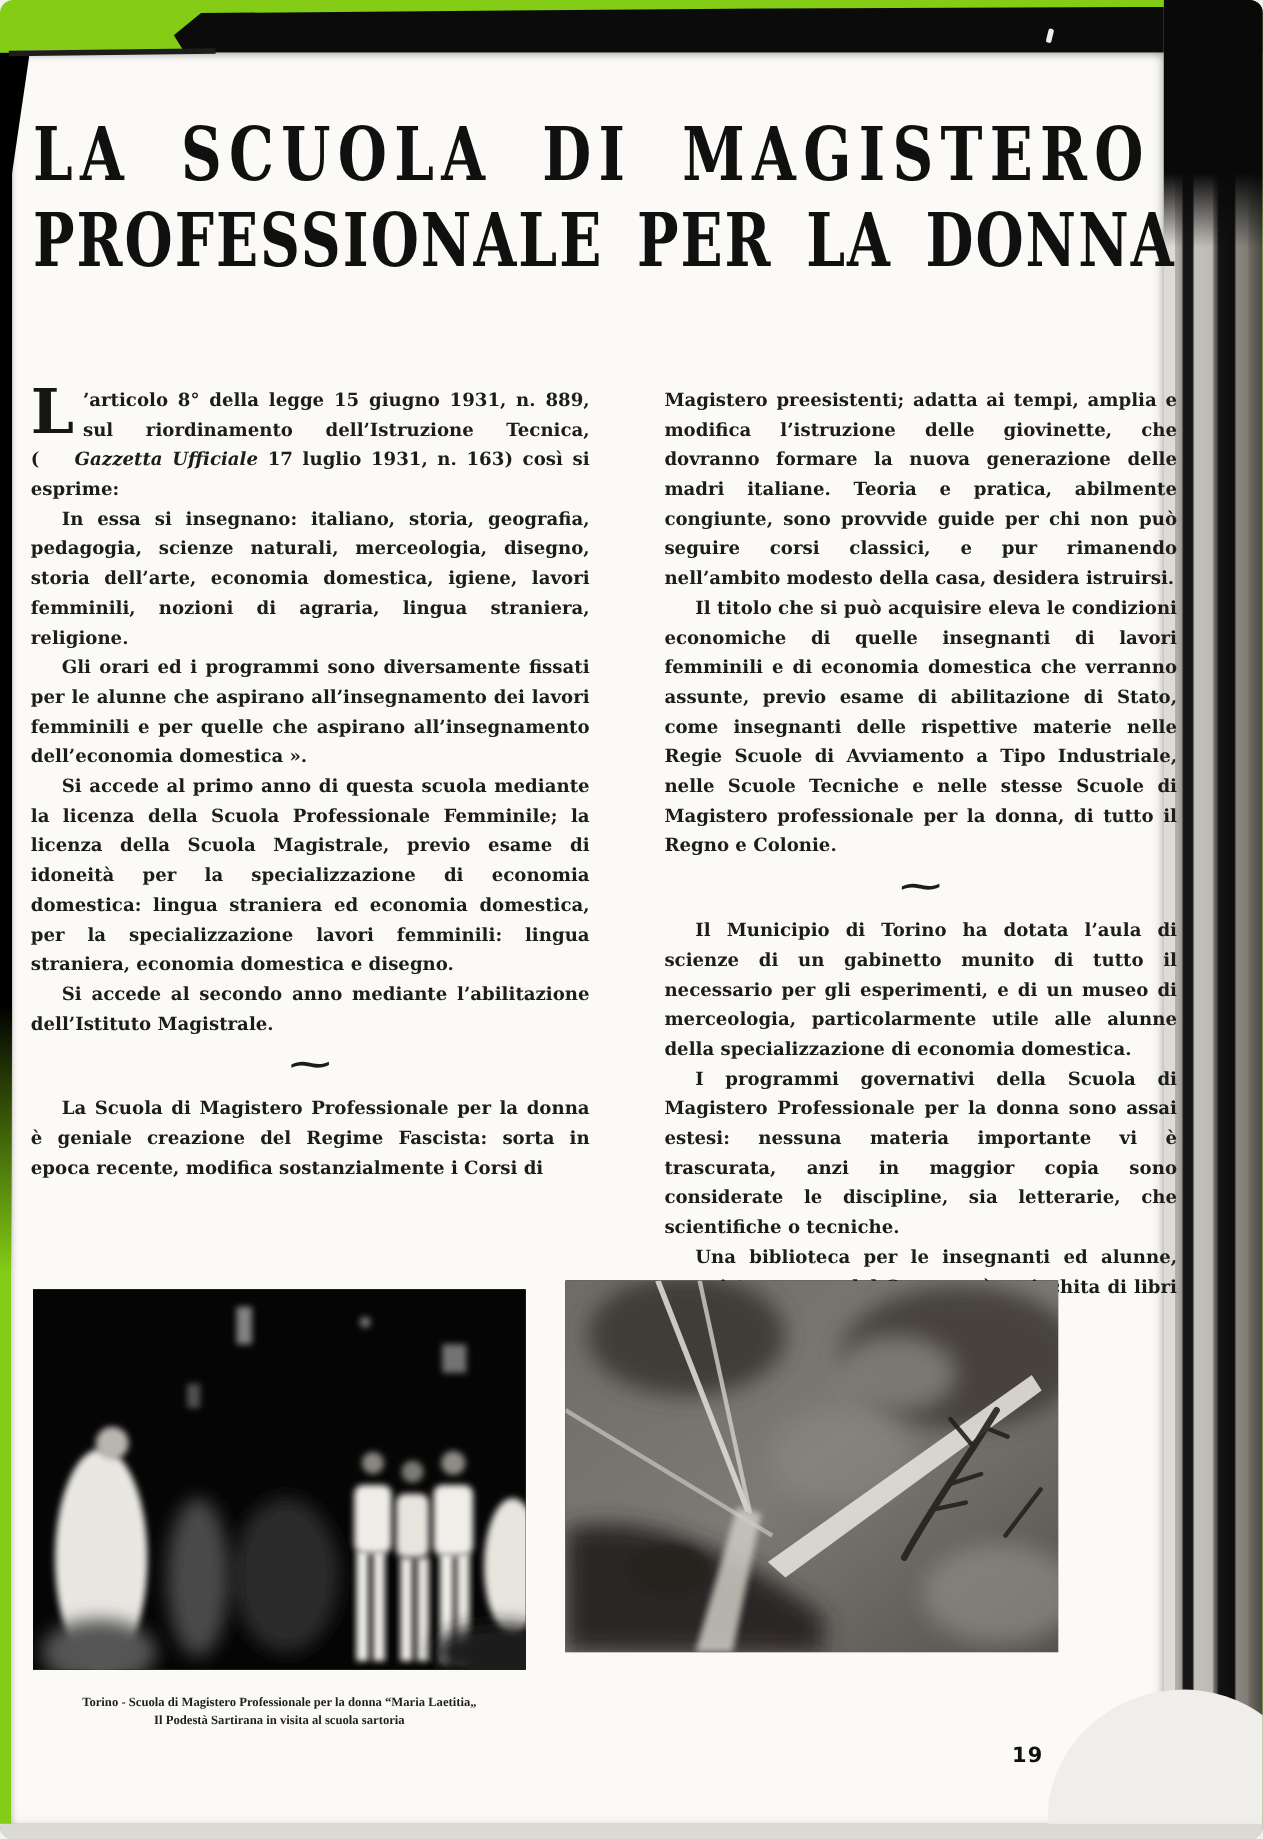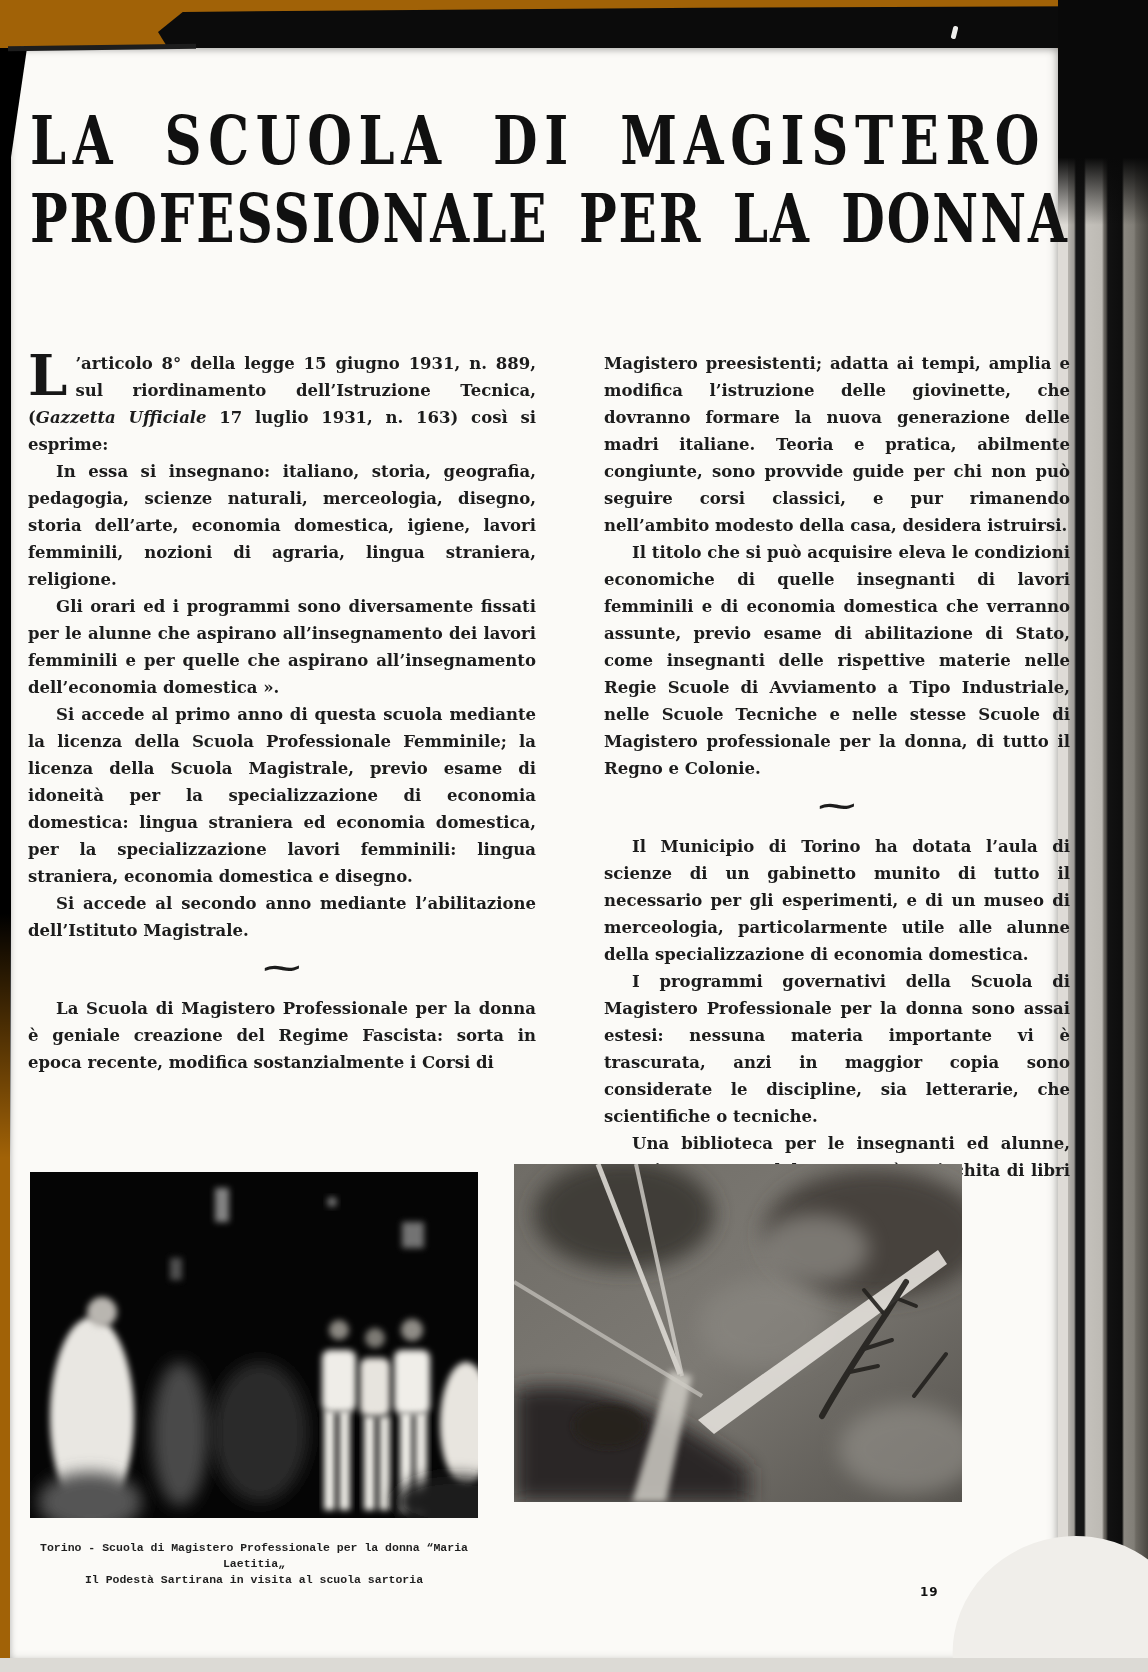--- a/index.html
+++ b/index.html
@@ -1,17 +1,17 @@
 <!DOCTYPE html>
 <html><head>
 <meta charset="utf-8">
 <style>
   html,body{margin:0;padding:0;background:#f3f2ef;}
-  .scan{position:relative;width:1148px;height:1672px;background:#a16207;overflow:hidden;
-        font-family:"DejaVu Serif",serif;}
+  .scan{position:relative;width:1148px;height:1672px;background:#84cc16;overflow:hidden;
+        font-family:"DejaVu Serif",serif;border-radius:12px;}
 
   
   .page-bg{position:absolute;left:10px;top:46px;width:1048px;height:1612px;background:#fbfaf7;
            border-radius:16px 4px 0 0;
            box-shadow:inset 0 4px 7px rgba(0,0,0,.28), inset -4px 0 10px rgba(0,0,0,.10);}
   .top-bar{position:absolute;left:158px;top:6px;width:990px;height:42px;background:#0b0b0b;
            clip-path:polygon(0 62%,2.5% 14%,55% 4%,100% 0,100% 100%,1% 100%);}
   .top-bar-speck{position:absolute;left:952px;top:26px;width:5px;height:13px;background:#efeeec;
            transform:rotate(14deg);border-radius:2px;}
   .edge-right{position:absolute;right:0;top:0;width:90px;height:1672px;
@@ -43,39 +43,39 @@
   .title2{top:178px;font-size:54px;letter-spacing:2px;word-spacing:12px;transform:scale(.93,1.25);}
 
   
   .col{position:absolute;top:350px;font-size:16.5px;line-height:27px;font-weight:bold;
        color:#1c1c1c;text-align:justify;}
   .col-left{left:28px;width:508px;}
   .col-right{left:592px;width:466px;margin-left:12px;}
   .col p{margin:0;text-indent:1.7em;}
   .col p.first{text-indent:0;}
   .dropcap{float:left;font-size:56px;line-height:44px;padding:3px 8px 0 0;font-weight:bold;color:#161616;}
-  .ital{font-style:italic;}
+  .ital{font-style:italic;margin-left:32px;}
   .divider{text-align:center;margin:9px 0 8px;line-height:30px;}
   .divider span{display:inline-block;font-size:26px;font-weight:bold;color:#1c1c1c;
        transform:scaleX(2.1) scaleY(1.15);}
 
   
   .photo{position:absolute;background:#060606;overflow:hidden;margin:0;padding:0;}
   .photo-left{left:30px;top:1172px;width:448px;height:346px;}
   .photo-right{left:514px;top:1164px;width:448px;height:338px;}
   .photo svg{display:block;}
 
   
-  .caption{position:absolute;font-family:Liberation Mono, monospace;font-weight:bold;color:#1f1f1f;
+  .caption{position:absolute;font-family:Liberation Serif, serif;font-weight:bold;color:#1f1f1f;
            text-align:center;font-size:11.5px;line-height:16px;}
   .caption-left{left:30px;top:1540px;width:448px;}
   .caption-right{left:514px;top:1538px;width:448px;}
   .caption span{display:block;}
   .page-number{position:absolute;left:920px;top:1585px;font-family:"DejaVu Sans",sans-serif;
-           font-weight:bold;font-size:12px;color:#101010;letter-spacing:1px;}
+           font-weight:bold;font-size:19px;color:#101010;letter-spacing:1px;}
 </style>
 </head>
 <body>
 
 <div class="scan">
 
   <div class="page-bg"></div>
   <div class="top-bar"></div>
   <div class="top-bar-speck"></div>
   <div class="edge-right">

